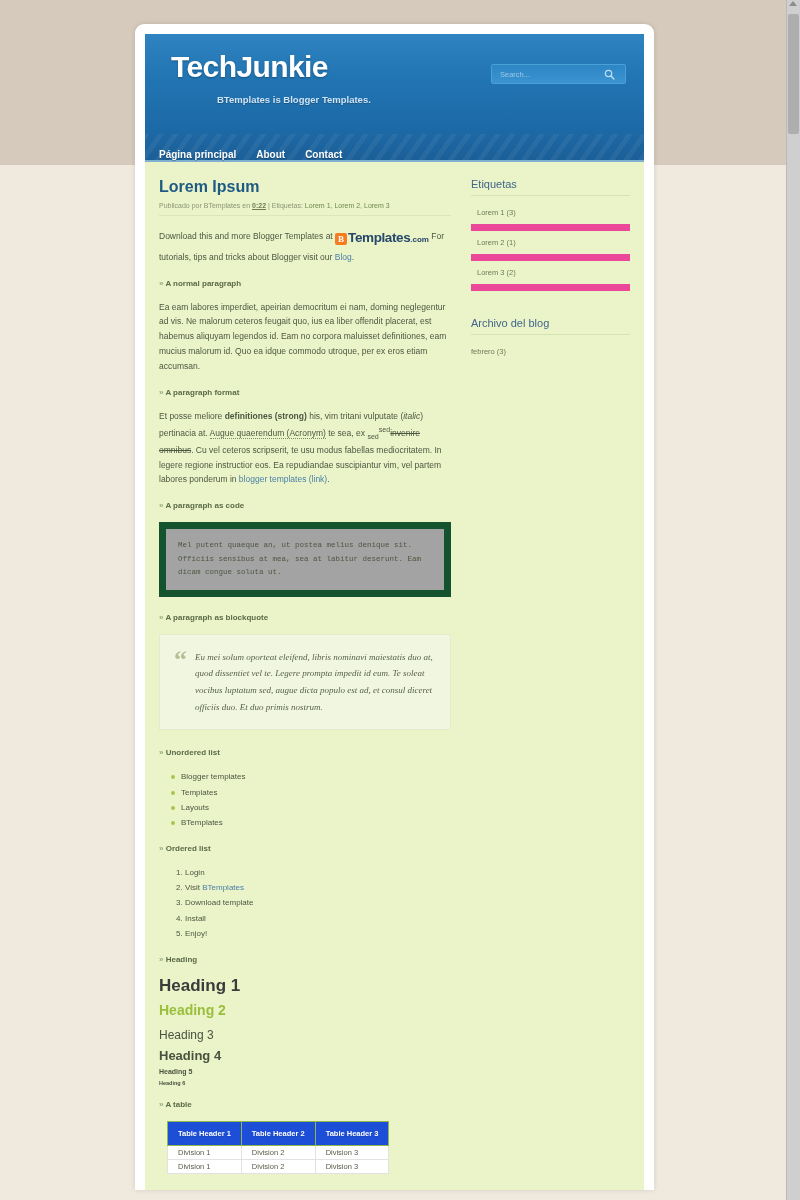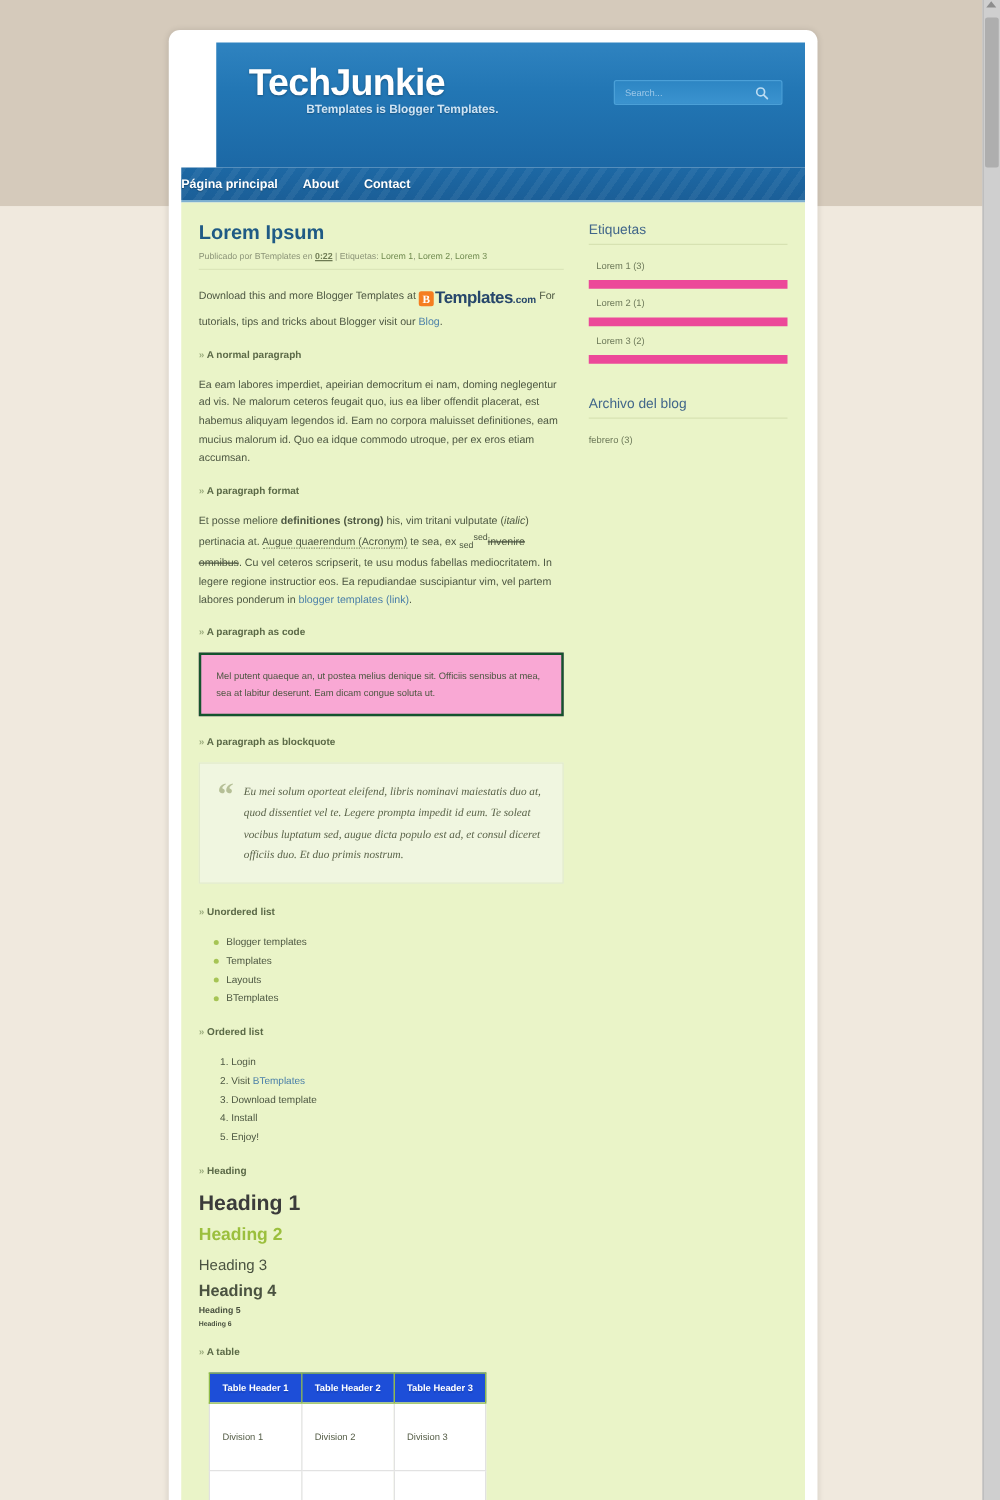--- a/index.html
+++ b/index.html
@@ -44,30 +44,29 @@
     padding:10px 10px 0 10px;
     box-shadow:0 0 5px rgba(0,0,0,0.12);
   }
 
   
   #header {
     position:relative;
     height:100px;
     background:linear-gradient(to bottom,#2f83c0 0%,#2276b4 40%,#1c68a5 100%);
     overflow:hidden;
-    margin-left:28px;
   }
   #blog-title {
     position:absolute; left:26px; top:16px;
     font-size:30px; font-weight:bold; color:#ffffff;
     letter-spacing:-0.6px;
     text-shadow:0 1px 2px rgba(0,0,0,0.3);
   }
   #blog-desc {
-    position:absolute; left:72px; top:48px;
+    position:absolute; left:72px; top:60px;
     font-size:9.5px; font-weight:bold; color:#cfe4f4;
     text-shadow:0 1px 1px rgba(0,0,0,0.25);
   }
   #search-box {
     position:absolute; right:18px; top:30px;
     width:135px; height:20px;
     background:linear-gradient(to bottom,#2d86c4,#3b93cf);
     border:1px solid #4ba0d8;
     border-radius:2px;
     display:flex; align-items:center;
@@ -83,21 +82,22 @@
     width:24px; height:18px; background:transparent; border:0;
     cursor:pointer; display:flex; align-items:center; justify-content:center;
   }
 
   
   #nav {
     height:28px;
     background:
       repeating-linear-gradient(-55deg, rgba(255,255,255,0.055) 0px, rgba(255,255,255,0.055) 5px, rgba(0,0,0,0.0) 5px, rgba(0,0,0,0.0) 12px),
       linear-gradient(to bottom,#1d68a4,#1b5f98);
-    display:flex; align-items:center;
+    display:flex; align-items:flex-end;
+    padding-left:14px;
     border-bottom:2px solid #7fb0d0;
   }
   .nav-item {
     color:#ffffff; font-size:10px; font-weight:bold;
     margin-right:20px; text-decoration:none; cursor:pointer;
     text-shadow:0 1px 1px rgba(0,0,0,0.3);
   }
 
   
   #content-area {
@@ -139,23 +139,23 @@
     display:inline-block; width:12px; height:12px; background:#f57d20;
     border-radius:2px; color:#fff; font-size:9px; font-weight:bold;
     text-align:center; line-height:12px; margin-right:1px;
     font-family:"Liberation Serif", serif;
   }
   .bt-name { font-size:13.5px; font-weight:bold; color:#27476b; letter-spacing:-0.4px; }
   .bt-com { font-size:8px; font-weight:bold; color:#27476b; }
 
   
   .codebox {
-    background:#f9a8d4; border:2px solid #14532d;
+    background:#a3a3a3; border:7px solid #14532d;
     padding:10px 12px; margin:0 0 16px 0;
-    font-family:Liberation Sans, sans-serif;
+    font-family:Liberation Mono, monospace;
     font-size:7.5px; color:#4d5742; line-height:1.8;
   }
   
   .quotebox {
     background:#f0f6e0; border:1px solid #e2ebcb;
     padding:14px 16px 14px 14px; margin:0 0 18px 0;
     display:flex; gap:8px;
   }
   .quote-mark {
     font-family:"Liberation Serif", serif;
@@ -188,21 +188,21 @@
 
   
   table.dtable { border-collapse:collapse; margin:0 0 16px 8px; }
   table.dtable th {
     background:#1d4ed8; color:#ffffff; font-size:7.5px; font-weight:bold;
     padding:7px 10px; text-align:left; border:1px solid #8fba48;
     text-shadow:0 1px 1px rgba(0,0,0,0.15);
   }
   table.dtable td {
     background:#ffffff; color:#555d47; font-size:7.5px;
-    padding:22px 10px; border:1px solid #e2e2e2;
+    padding:2px 10px; border:1px solid #e2e2e2;
   }
 
   
   .side-title {
     font-size:11px; color:#41668a; font-weight:normal;
     margin:0 0 5px 0; padding-bottom:5px;
     border-bottom:1px solid #d7e2b2;
   }
   .side-list { list-style:none; margin:0 0 26px 0; padding:0; }
   .side-list li {

